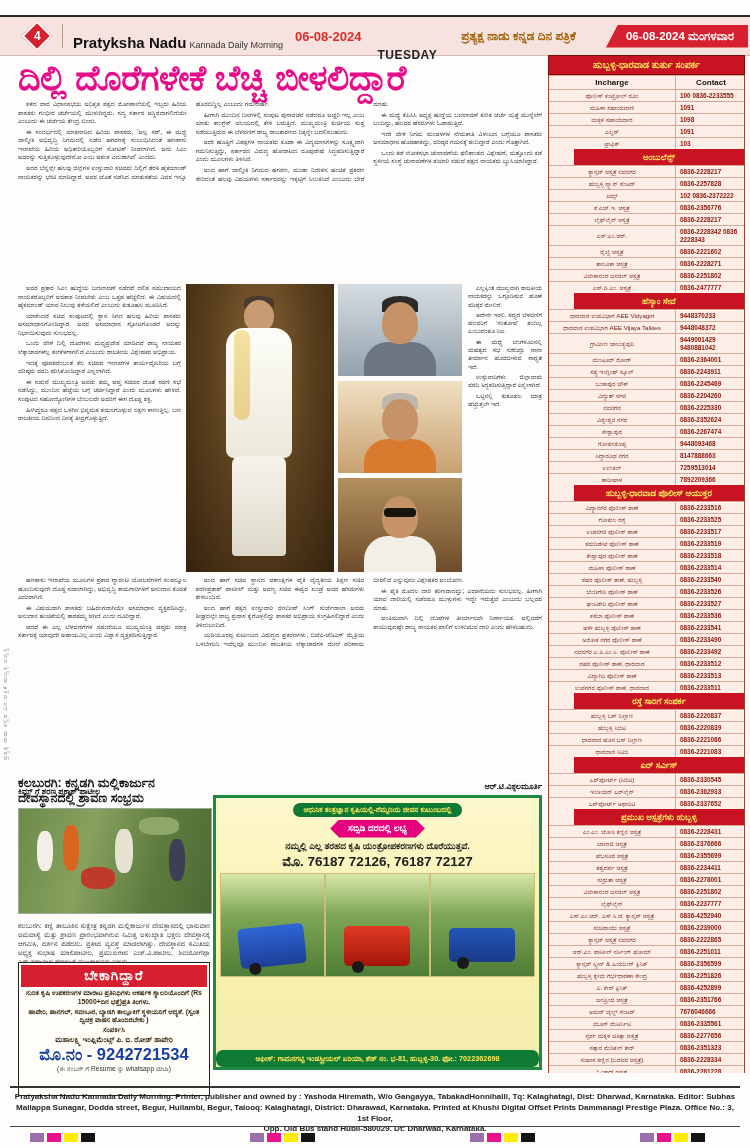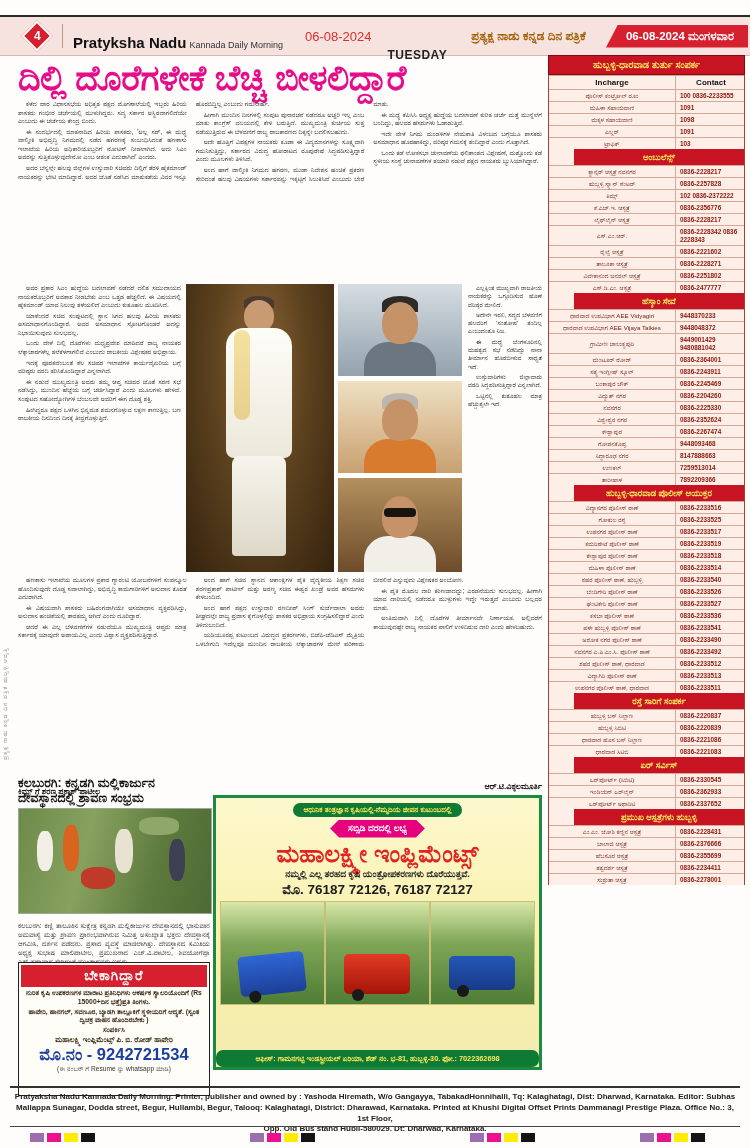--- a/index.html
+++ b/index.html
@@ -6,21 +6,21 @@
   .page{position:relative;width:750px;height:1148px;background:#fffdfb;margin:0 auto;overflow:hidden;}
   .abs{position:absolute;}
   
   .topline{left:0;top:15px;width:750px;height:2px;background:#2a2a2a;}
   .masthead{left:0;top:17px;width:750px;height:38px;background:var(--masthead-bg);border-bottom:1px solid #d8b7ae;display:flex;align-items:center;}
   .diamond{width:22px;height:22px;background:var(--accent-red);transform:rotate(45deg);margin-left:26px;display:flex;align-items:center;justify-content:center;box-shadow:0 0 0 2px #fff inset;}
   .diamond span{transform:rotate(-45deg);color:#fff;font-weight:bold;font-size:12px;}
   .mast-sep{width:1px;height:24px;background:#b98;margin:0 10px 0 14px;}
   .mast-name{font-size:15px;font-weight:bold;color:#111;white-space:nowrap;margin-top:13px;}
   .mast-name small{font-weight:normal;font-size:9px;color:#333;margin-left:3px;}
-  .mast-date{color:#e02b2b;font-weight:normal;font-size:13px;margin-left:22px;white-space:nowrap;}
+  .mast-date{color:#e02b2b;font-weight:bold;font-size:13px;margin-left:12px;white-space:nowrap;}
   .mast-day{color:#222;font-weight:bold;font-size:12px;margin-left:16px;letter-spacing:.5px;margin-top:37px;}
   .mast-kn{color:#a16207;font-weight:bold;font-size:12px;margin-left:24px;white-space:nowrap;}
   .date-banner{margin-left:auto;margin-right:2px;background:var(--accent-red);color:#fff;font-weight:bold;font-size:11.5px;padding:5px 14px 5px 20px;clip-path:polygon(12px 0,100% 0,100% 100%,0 100%);white-space:nowrap;}
   
   .headline{left:18px;top:60px;width:528px;margin:0;font-size:35px;font-weight:800;color:var(--headline-pink);line-height:1;letter-spacing:-.5px;white-space:nowrap;}
   .art{font-size:6.4px;line-height:1.34;color:#222;text-align:justify;overflow:hidden;}
   .art p{margin:0 0 2px;text-indent:8px;}
   .art-top{left:18px;top:100px;width:524px;height:182px;column-count:3;column-gap:9px;}
   .art-left{left:18px;top:284px;width:163px;height:288px;}
   .art-right{left:468px;top:284px;width:74px;height:288px;font-size:6.2px;}
@@ -40,21 +40,21 @@
   .ps2{top:97px;background:linear-gradient(#efe0c2,#c9a070);}
   .ps3{top:194px;height:94px;background:linear-gradient(#b3905e,#6e4c2a);}
   .ps-face{position:absolute;left:44px;top:18px;width:36px;height:42px;border-radius:50% 50% 44% 44%;background:#c69368;}
   .ps-hair{position:absolute;left:44px;top:12px;width:36px;height:16px;border-radius:50% 50% 0 0;background:#2e2a28;}
   .ps2 .ps-hair{background:#bdb6ae;}
   .ps-shoulders{position:absolute;left:26px;top:58px;width:72px;height:40px;border-radius:24px 24px 0 0;background:#6b7680;}
   .ps2 .ps-shoulders{background:#d97b2e;}
   .ps3 .ps-shoulders{background:#f2efe8;}
   .ps-glasses{position:absolute;left:46px;top:30px;width:32px;height:9px;border-radius:4px;background:#181410;}
   
-  .directory{left:548px;top:55px;width:197px;height:830px;overflow:hidden;}
+  .directory{left:548px;top:55px;width:197px;height:1018px;overflow:hidden;}
   .d-title{background:var(--band-red);color:var(--band-text);font-weight:bold;font-size:9.5px;text-align:center;padding:3px 2px;border:1px solid #7e0c0c;}
   .d-table{border:1.5px solid #a8402e;border-top:none;background:var(--table-bg);}
   .d-band{background:var(--band-red);color:var(--band-text);font-weight:bold;font-size:8.5px;text-align:center;padding:2.5px 2px;margin-left:25px;}
   .d-row{display:flex;border-top:.5px solid #d6a röt;border-top:.5px solid #d6a896;min-height:10.5px;}
   .d-colhead .d-name,.d-colhead .d-contact{color:#111!important;font-weight:bold;font-size:8px!important;justify-content:center!important;}
   .d-name{flex:1.5;padding:1.5px 2px;font-size:6.2px;color:#6d2514;display:flex;align-items:center;justify-content:center;text-align:center;line-height:1.18;}
   .d-contact{width:62px;border-left:.5px solid #d6a896;padding:1.5px 2px 1.5px 4px;font-size:6.4px;font-weight:bold;color:#8b1508;display:flex;align-items:center;line-height:1.25;}
   
   .temple-h{left:18px;top:776px;width:192px;font-size:12.5px;font-weight:bold;color:#101010;line-height:1.22;margin:0;}
   .temple-photo{left:18px;top:808px;width:192px;height:104px;background:linear-gradient(105deg,#6d8a4a 0%,#87a25e 35%,#5d7a3e 70%,#4e6a34 100%);overflow:hidden;border:1px solid #9a9;}
@@ -505,21 +505,20 @@
       </div>
     <div class="wanted-contact">ಸಂಪರ್ಕಿಸಿ</div>
     <div class="wanted-company">ಮಹಾಲಕ್ಷ್ಮಿ ಇಂಪ್ಲಿಮೆಂಟ್ಸ್ ಪಿ. ಬಿ. ರೋಡ್ ಹಾವೇರಿ</div>
     <div class="wanted-phone">ಮೊ.ನಂ - 9242721534</div>
     <p class="wanted-note">(ಈ ನಂಬರ್ ಗೆ Resume ನ್ನು whatsapp ಮಾಡಿ)</p>
   </section>
 
   <section class="abs impl">
     <div><span class="impl-tag">ಆಧುನಿಕ ತಂತ್ರಜ್ಞಾನ ಕೃಷಿಯಲ್ಲಿ-ನೆಮ್ಮದಿಯ ಜೀವನ ಕುಟುಂಬದಲ್ಲಿ</span></div>
     <div><span class="impl-ribbon">ಸಬ್ಸಿಡಿ ದರದಲ್ಲಿ ಲಭ್ಯ</span></div>
-    <div class="impl-title">ಮಹಾಲಕ್ಷ್ಮೀ ಇಂಪ್ಲಿಮೆಂಟ್ಸ್</div>
     <div class="impl-sub">ನಮ್ಮಲ್ಲಿ ಎಲ್ಲ ತರಹದ ಕೃಷಿ ಯಂತ್ರೋಪಕರಣಗಳು ದೊರೆಯುತ್ತವೆ.</div>
     <div class="impl-phone">ಮೊ. 76187 72126, 76187 72127</div>
     <div class="impl-photos">
       <div class="impl-cell">
           <div class="machine m-blue"></div>
         </div>
       <div class="impl-cell">
           <div class="machine m-red"></div>
         </div>
       <div class="impl-cell">

